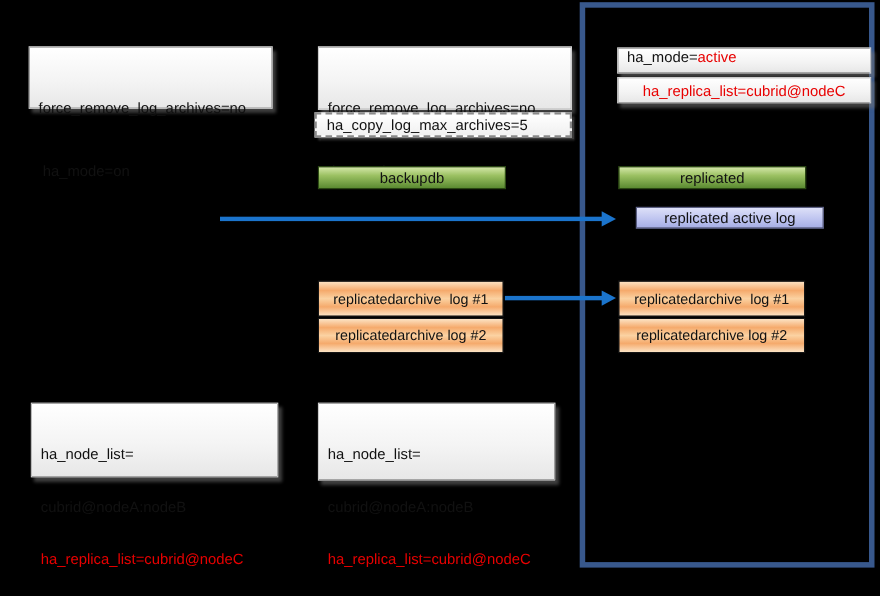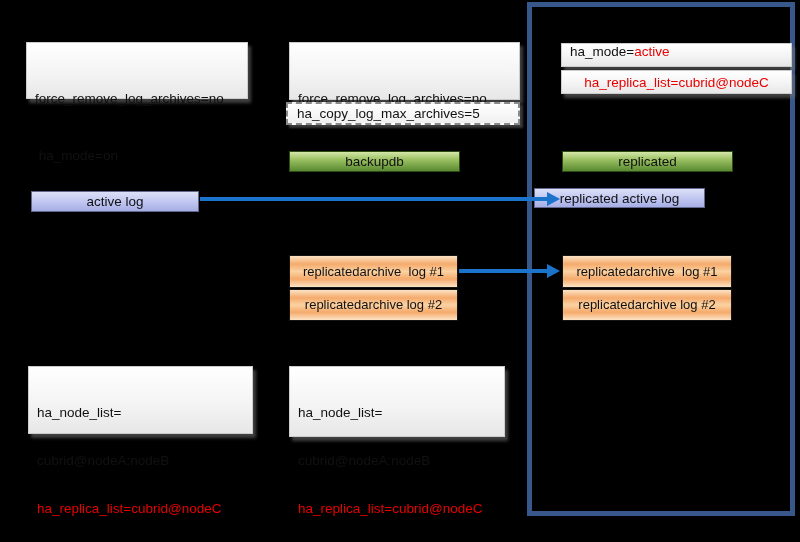--- a/index.html
+++ b/index.html
@@ -90,25 +90,22 @@
   </div>
 
   <div class="abs whitebox center red" style="left:561px;top:70px;width:231px;height:24px;font-size:13.5px">
     <span>ha_replica_list=cubrid@nodeC</span>
   </div>
 
   <div class="abs green center" style="left:562px;top:151px;width:171px;height:21px">
     <span>replicated</span>
   </div>
 
-  <div class="abs lavender center" style="left:31px;top:191px;width:168px;height:21px">
-    <span>active log</span>
-  </div>
 
-  <div class="abs lavender center" style="left:534px;top:188px;width:171px;height:20px">
+  <div class="abs lavender center" style="left:578px;top:188px;width:171px;height:20px">
     <span>replicated active log</span>
   </div>
 
   <div class="arrow-line" style="left:200px;top:197px;width:349px"></div>
   <div class="arrow-head" style="left:547px;top:192px"></div>
 
   <div class="abs orange center" style="left:289px;top:255px;width:169px;height:33px">
     <div>replicated</div>
     <div>archive  log #1</div>
   </div>

